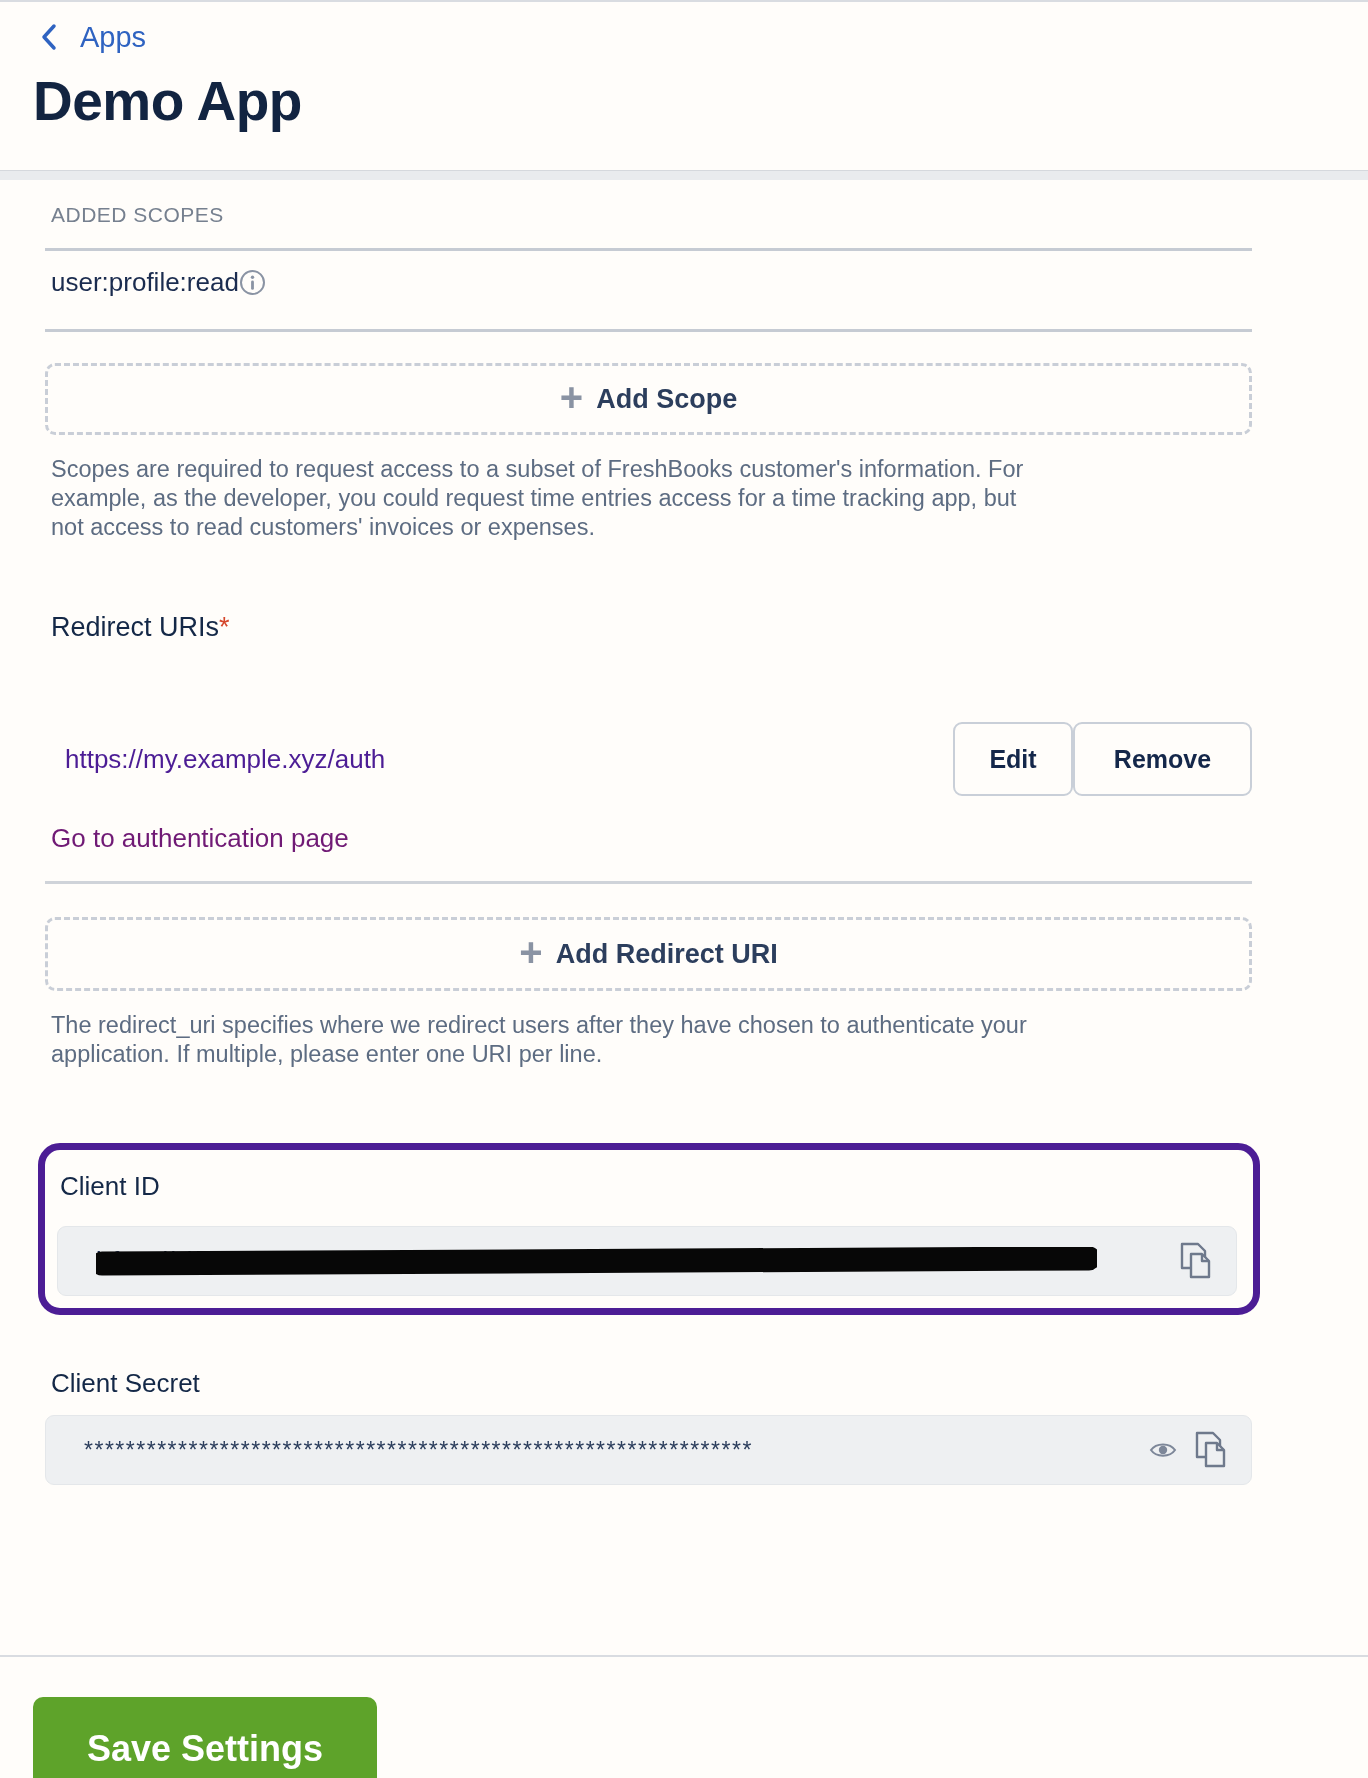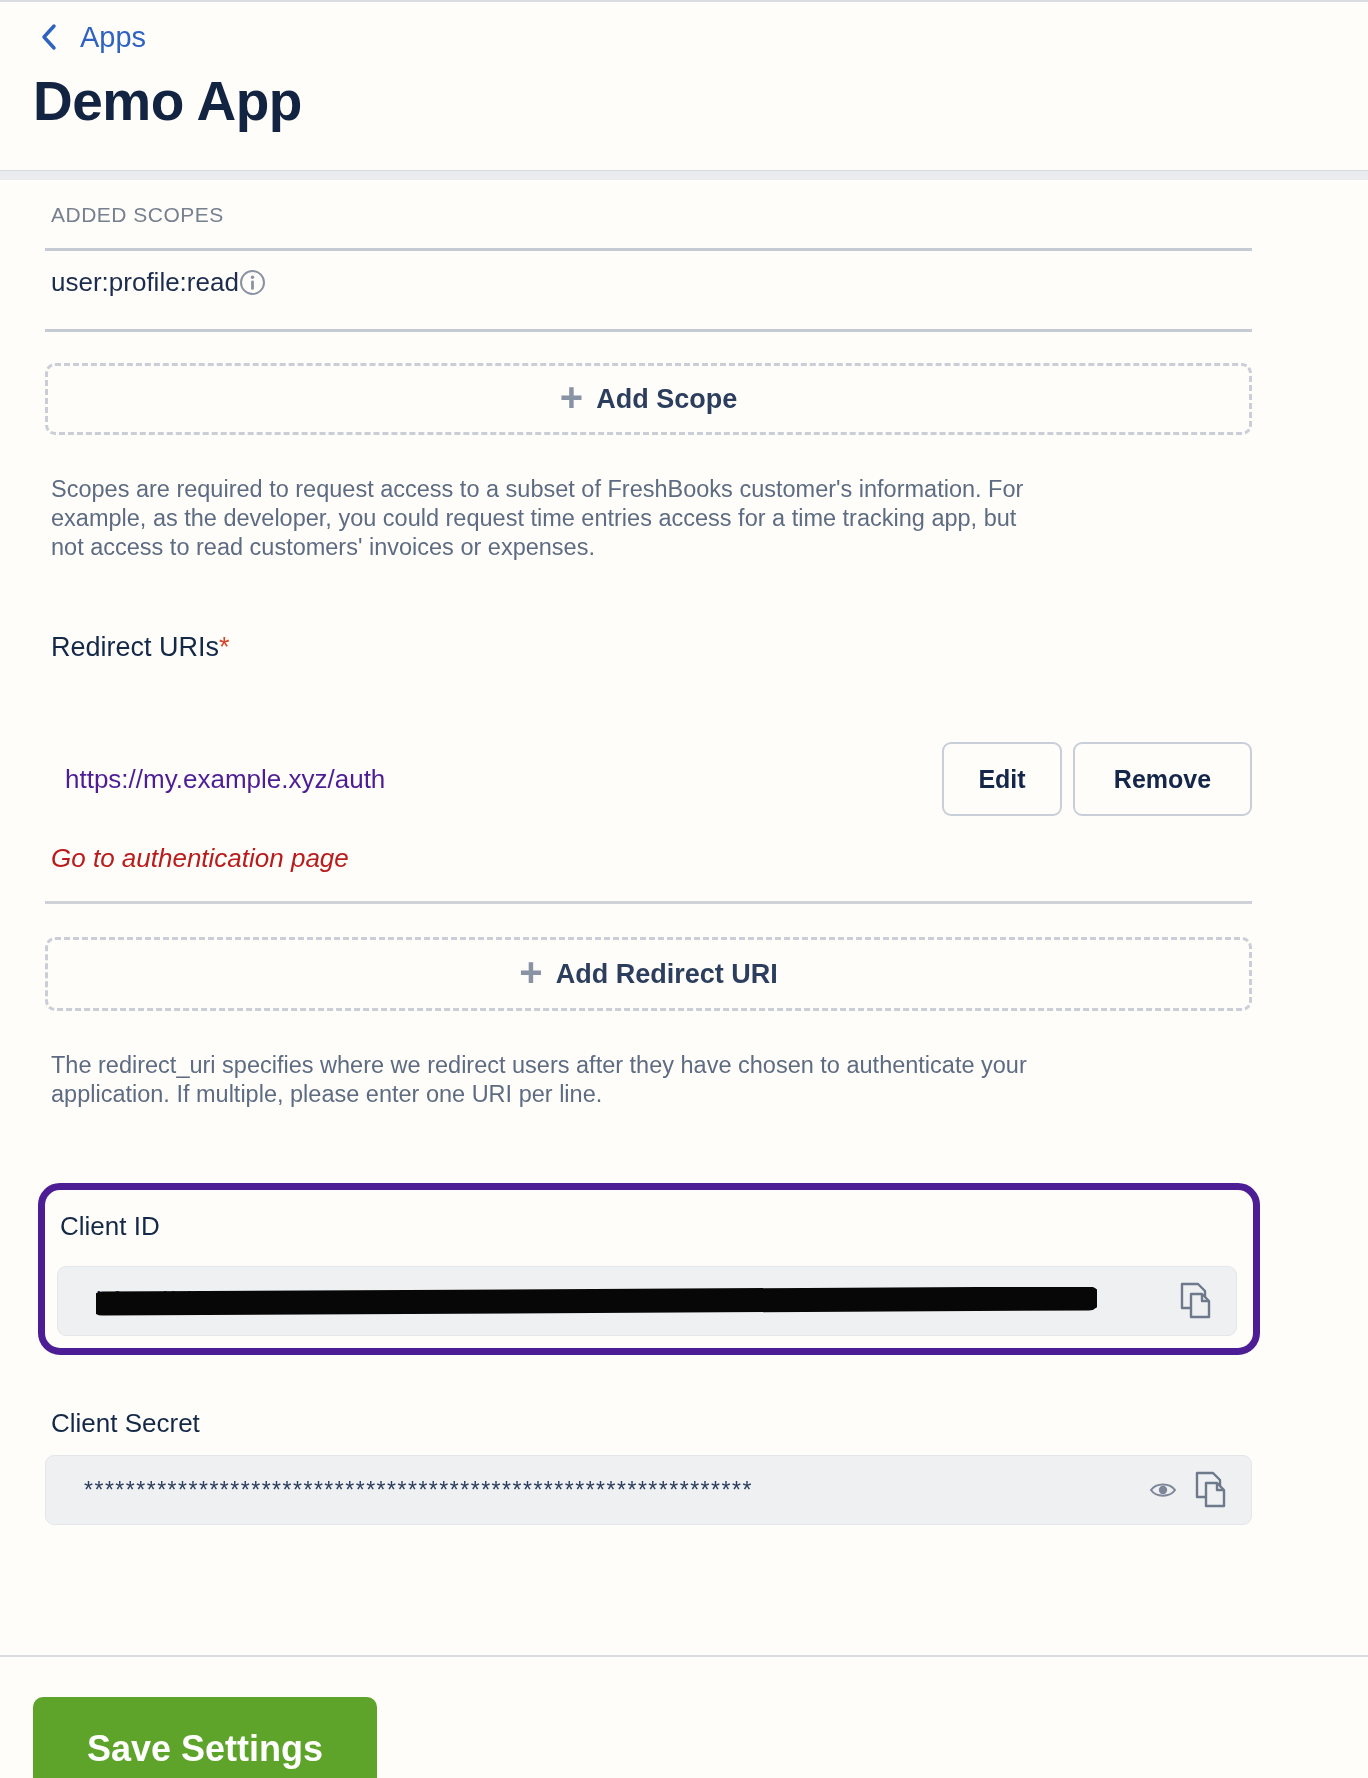--- a/index.html
+++ b/index.html
@@ -34,33 +34,33 @@
   .scope-row { margin-top: 14px; margin-left: 6px; display: flex; align-items: center; gap: 0; font-size: 26px; line-height: 34px; color: #1b2c4f; }
   .hr2 { margin-top: 30px; }
   .dashed-btn {
     margin-top: 31px; height: 72px; width: 100%;
     border: 3px dashed #c9ced7; border-radius: 10px; background: transparent;
     display: flex; align-items: center; justify-content: center; gap: 13px;
     cursor: pointer;
   }
   .dashed-btn .plus { font-size: 40px; font-weight: 700; color: #8a93a3; line-height: 1; margin-top: -4px; }
   .dashed-btn .lbl { font-size: 27px; font-weight: bold; color: #2c3e5d; }
-  .para { margin-top: 40px; margin-left: 6px; font-size: 23.5px; line-height: 29px; color: #5d6c82; }
+  .para { margin-top: 20px; margin-left: 6px; font-size: 23.5px; line-height: 29px; color: #5d6c82; }
   .h-redirect { margin-top: 68px; margin-left: 6px; font-size: 27px; line-height: 34px; color: #142847; }
   .req { color: #d5472c; }
   .uri-row { margin-top: 78px; display: flex; align-items: center; }
   .uri-text { margin-left: 20px; font-size: 26px; color: #4c1d95; }
-  .uri-actions { margin-left: auto; display: flex; gap: 11px; }
+  .uri-actions { margin-left: auto; display: flex; }
   .ghost-btn {
     height: 74px; background: transparent; border: 2px solid #c9cfd8; border-radius: 9px;
     font-family: inherit; font-size: 25px; font-weight: bold; color: #14274a; cursor: pointer;
   }
   .ghost-btn.edit { width: 120px; }
   .ghost-btn.remove { width: 179px; }
-  .auth-link { display: inline-block; margin-top: 26px; margin-left: 6px; font-size: 26px; line-height: 32px; color: #b91c1c; cursor: pointer; font-style: italic; }
+  .auth-link { display: inline-block; margin-top: 26px; margin-left: 6px; font-size: 26px; line-height: 32px; color: #701a75; cursor: pointer; }
   .hr3 { margin-top: 27px; background: #cfd3d9; }
   .btn2 { margin-top: 33px; height: 74px; }
   .annotation {
     margin-top: 74px; margin-left: -7px; margin-right: -8px;
     border: 7px solid #4c1d95; border-radius: 22px;
     padding: 20px 16px 12px 12px;
   }
   .field-label { font-size: 26px; line-height: 32px; color: #142847; }
   .annotation .field-label { margin-left: 3px; margin-top: 0; }
   .field-box {

